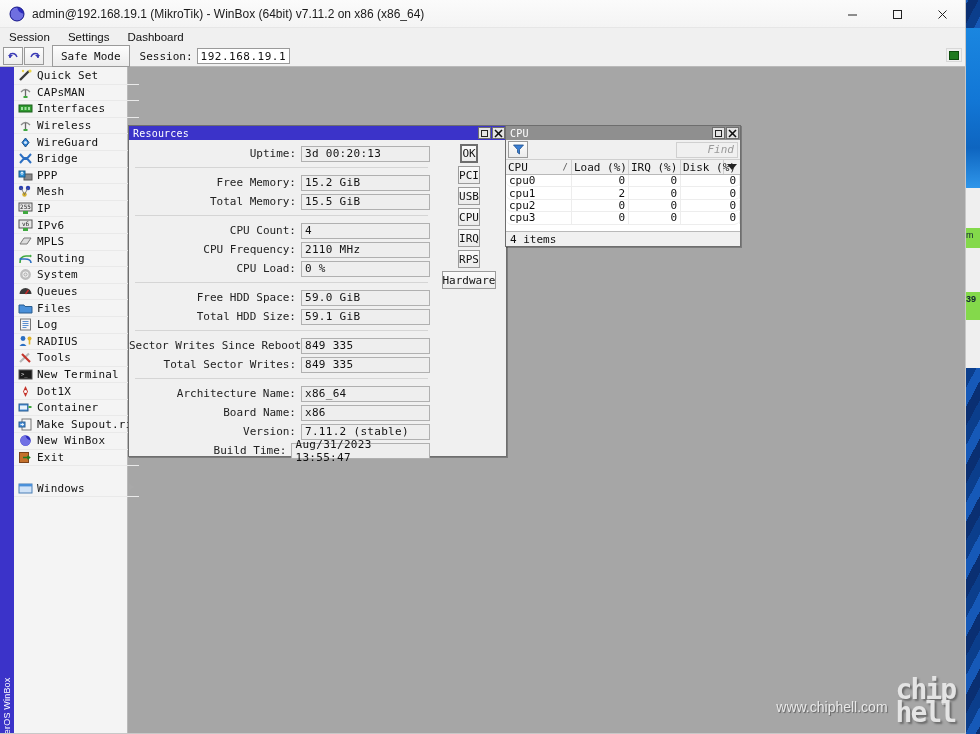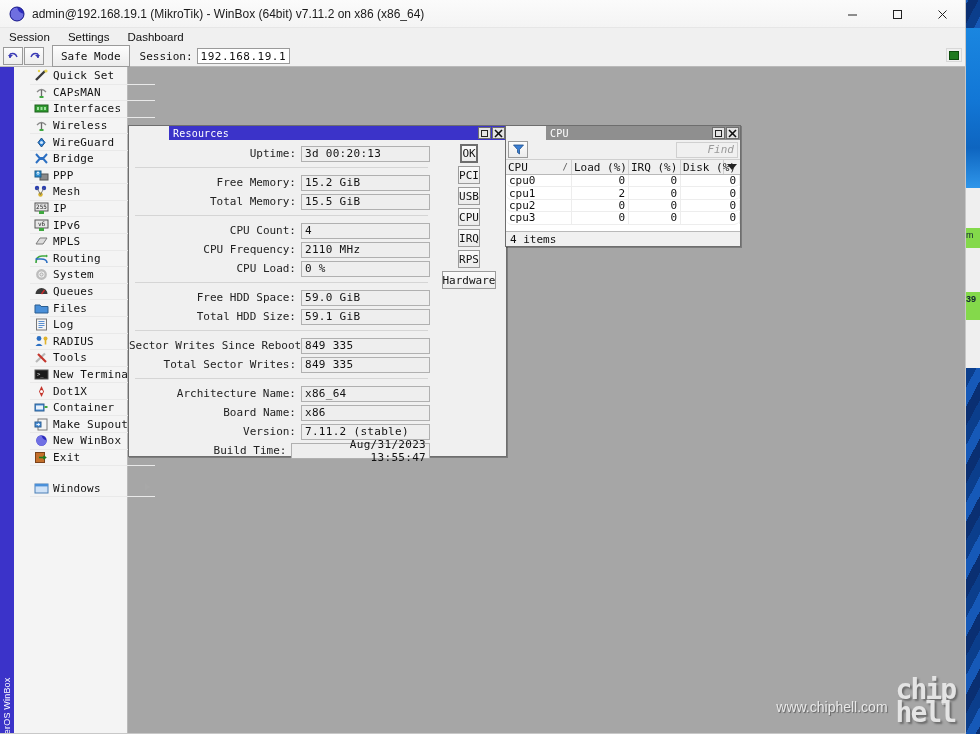--- a/index.html
+++ b/index.html
@@ -185,21 +185,21 @@
     left: -23px; bottom: 4px;
     width: 60px;
     transform: rotate(-90deg);
     transform-origin: center;
     font-family: "Liberation Sans", sans-serif;
     font-size: 9px; color: #ffffff;
     text-align: center;
     white-space: nowrap;
     letter-spacing: 0.2px;
   }
-  .menu-list { flex: 1 1 auto; padding-top: 1px; padding-left: 16px; }
+  .menu-list { flex: 1 1 auto; padding-top: 1px; }
   .menu-row {
     height: 16.6px;
     display: flex; align-items: center;
     padding-left: 3px;
     position: relative;
     font-size: 11px; color: #111;
     border-bottom: 1px solid #e9e9e9;
   }
   .menu-row .mi {
     width: 17px; height: 14px;
@@ -225,21 +225,20 @@
     box-shadow: 1px 1px 0 rgba(0,0,0,0.25);
     display: flex; flex-direction: column;
   }
   .cwin-title {
     height: 14px;
     background: #3b33c9;
     display: flex; align-items: center;
     padding-left: 4px;
     position: relative;
     flex: 0 0 auto;
-    margin-left: 40px;
   }
   .cwin-title.inactive { background: #8f8f8f; }
   .cwin-title .ct {
     font-size: 10px; color: #ffffff;
     font-family: "DejaVu Sans Mono", monospace;
     letter-spacing: 0.2px;
   }
   .cwin-btns {
     position: absolute; right: 1px; top: 0px;
     display: flex; gap: 1px; align-items: center; height: 14px;
@@ -271,21 +270,20 @@
   }
   .frow .fv {
     flex: 1 1 auto;
     height: 16px;
     border: 1px solid #b0b0b0;
     background: #eeeeee;
     font-size: 11px; color: #111;
     padding: 0 3px;
     display: flex; align-items: center;
     letter-spacing: 0.3px;
-    text-align: right;
   }
   .fsep {
     height: 1px; background: #d5d5d5;
     margin: 4px 2px 5px 6px;
   }
   .res-buttons {
     width: 72px; flex: 0 0 auto;
     padding-left: 6px;
     display: flex; flex-direction: column; gap: 3px; align-items: center;
   }

